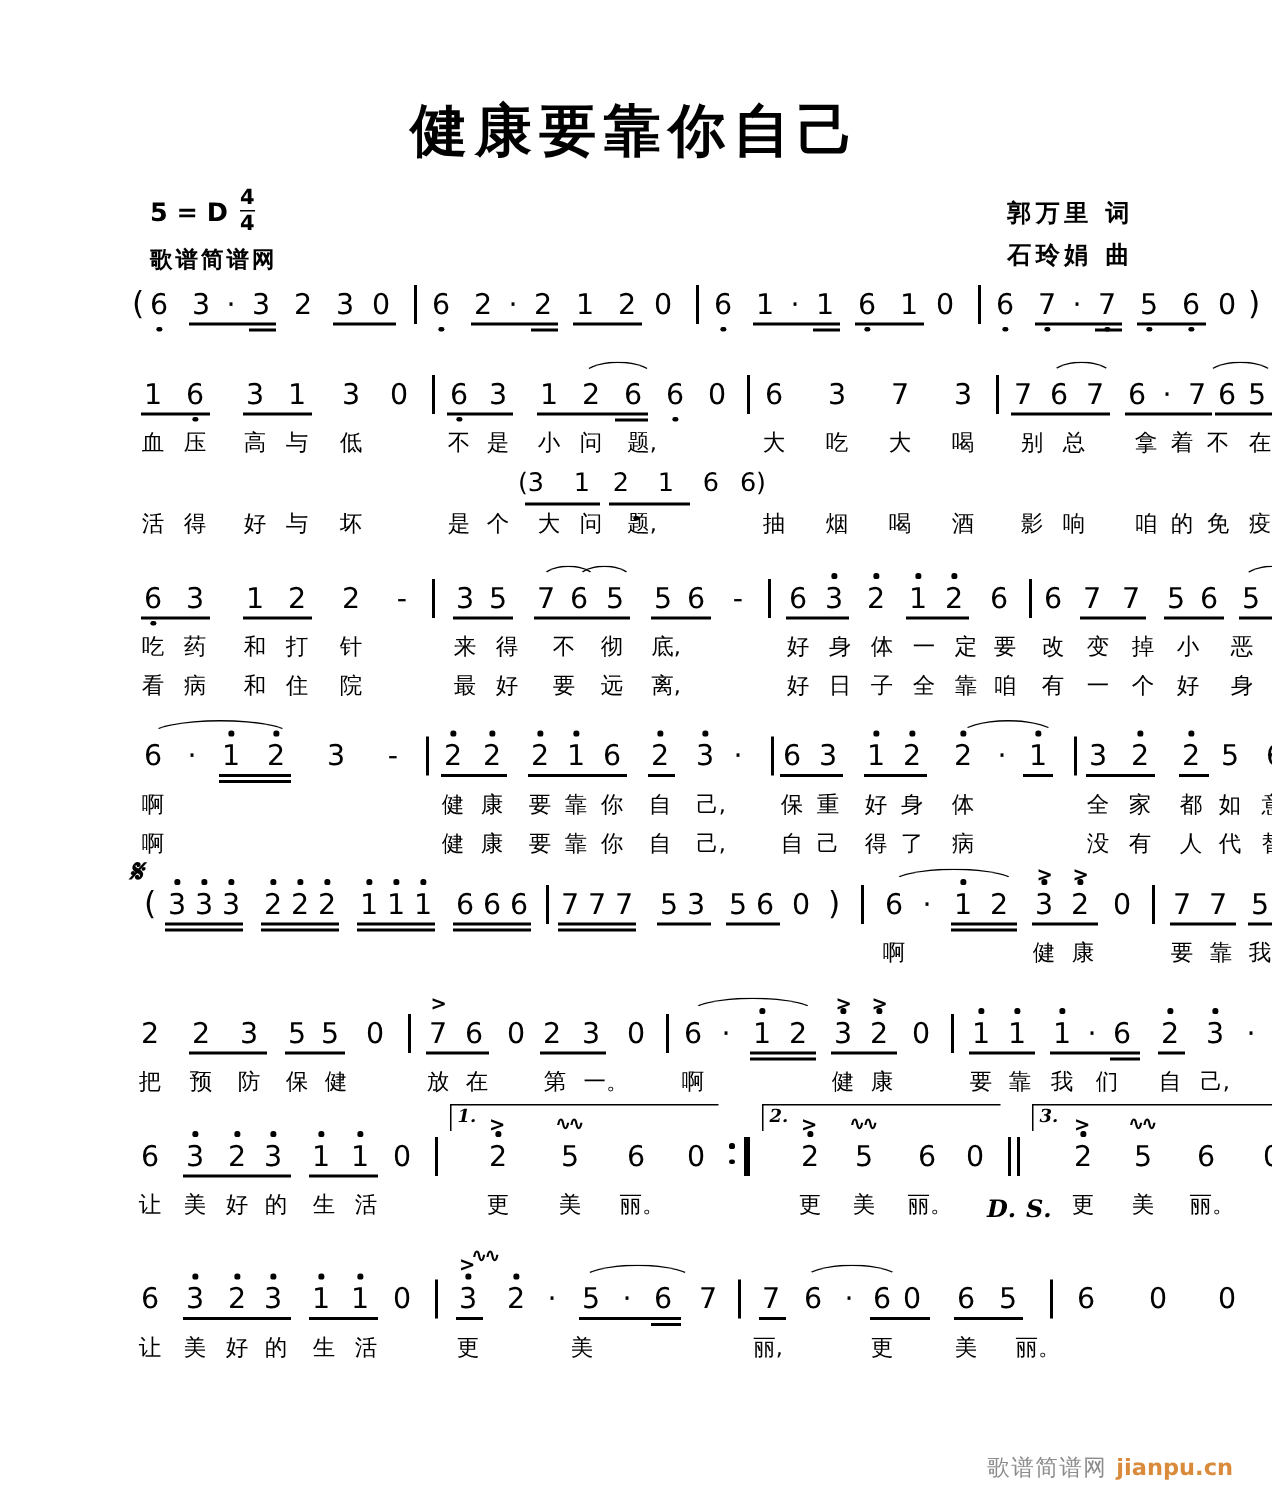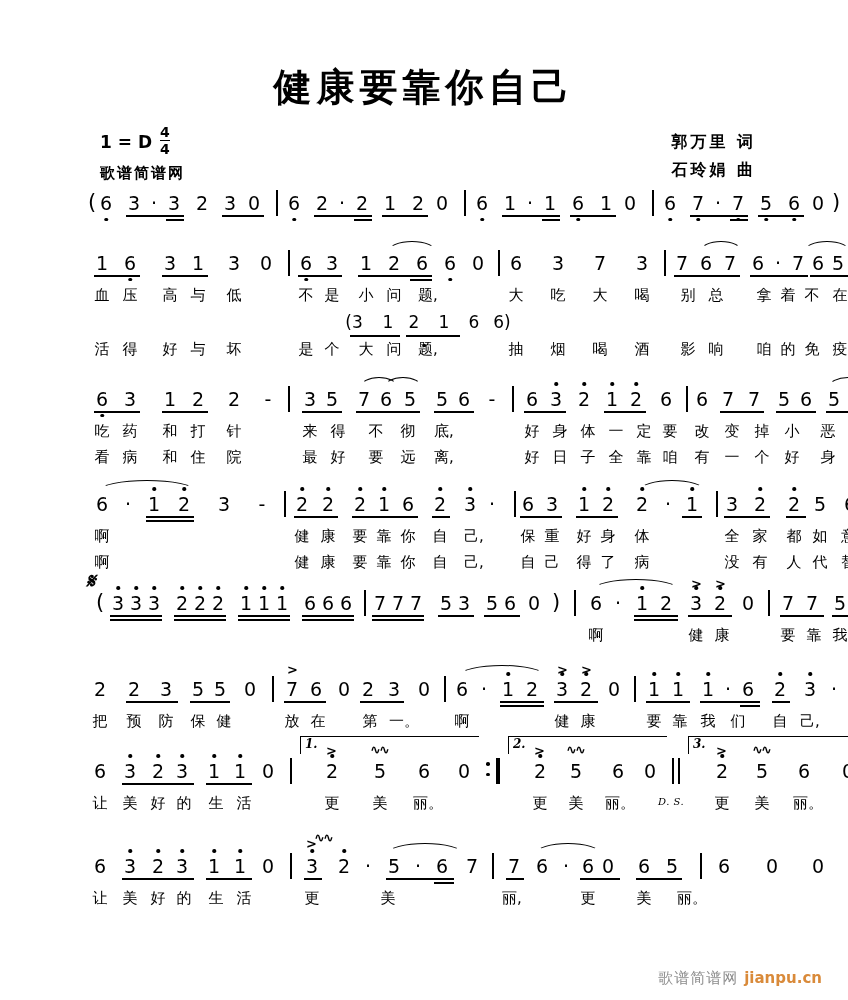--- a/index.html
+++ b/index.html
@@ -174,22 +174,22 @@
   .segno {
     position: absolute;
     font-family: "DejaVu Serif", serif;
     font-size: 21px;
     font-weight: bold;
     font-style: italic;
   }
   .ds-mark {
     position: absolute;
     font-family: "DejaVu Serif", serif;
-    font-size: 10px;
-    font-weight: normal;
+    font-size: 16px;
+    font-weight: bold;
     font-style: italic;
     letter-spacing: 0.5px;
   }
 
   
   .volta {
     position: absolute;
     border-top: 1.6px solid #000;
     border-left: 1.6px solid #000;
     height: 17px;
@@ -247,21 +247,21 @@
     font-weight: bold;
   }
 </style>
 </head>
 <body>
 
 <div class="sheet-title">健康要靠你自己</div>
 
 <div class="key-block">
   <div class="key-line">
-    <span>1 = D</span>
+    <span>5 = D</span>
     <span class="meter">
       <span class="num">4</span>
       <span class="den">4</span>
     </span>
   </div>
   <div class="tempo-line">歌谱简谱网</div>
 </div>
 
 <div class="credits">
   <div>郭万里  词</div>

